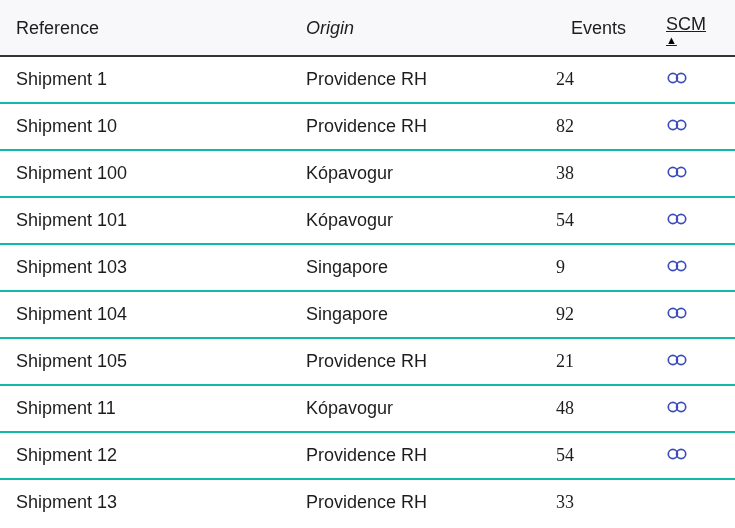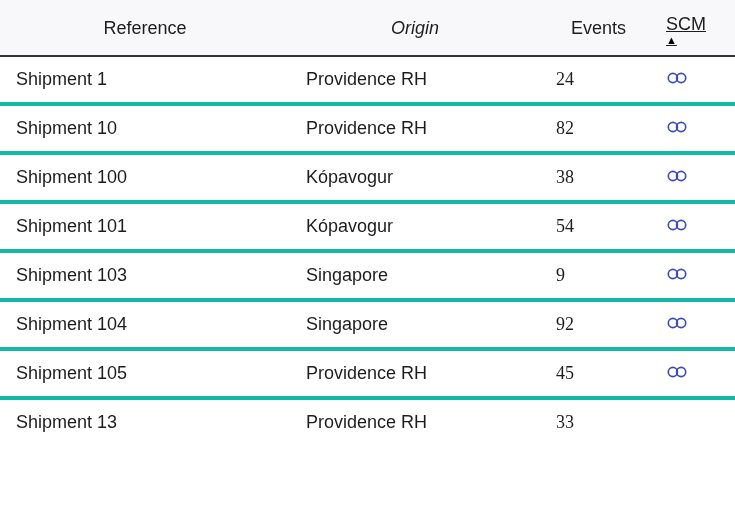--- a/index.html
+++ b/index.html
@@ -17,21 +17,21 @@
     box-sizing: border-box;
   }
   table {
     width: 100%;
     border-collapse: collapse;
     table-layout: fixed;
   }
   thead th {
     background: #f8f8fa;
     font-weight: 400;
-    text-align: center;
+    text-align: left;
     padding: 14px 16px 12px 16px;
     border-bottom: 2px solid #333;
     color: #1d1d1d;
     white-space: nowrap;
   }
   thead th.sorted {
     text-decoration: underline;
   }
   thead th .sort-arrow {
     display: block;
@@ -40,21 +40,21 @@
     margin-top: 2px;
     color: #000;
   }
   thead th.col-ref   { width: 290px; }
   thead th.col-orig  { width: 250px; font-style: italic; }
   thead th.col-events{ width: 110px; text-align: right; padding-right: 24px; }
   thead th.col-scm   { width: 85px;  text-align: left;  }
 
   tbody td {
     padding: 12px 16px;
-    border-bottom: 4px solid #14b8a6;
+    border-bottom: 2px solid #14b8a6;
     vertical-align: middle;
   }
   tbody td.col-events { padding-right: 24px; font-family: Liberation Serif, serif; }
   tbody td.col-scm    { text-align: left; }
 
   .scm-link svg {
     width: 22px;
     height: 14px;
     display: block;
   }
@@ -135,21 +135,39 @@
           <td class="col-orig">Singapore</td>
           <td class="col-events">92</td>
           <td class="col-scm"><span class="scm-link"><svg viewBox="0 0 24 14" fill="none" stroke="#3a4bbb" stroke-width="1.8">
                 <circle cx="7.5" cy="7" r="5"></circle>
                 <circle cx="16.5" cy="7" r="5"></circle>
               </svg></span></td>
         </tr>
         <tr>
           <td class="col-ref">Shipment 105</td>
           <td class="col-orig">Providence RH</td>
-          <td class="col-events">45</td>
+          <td class="col-events">21</td>
+          <td class="col-scm"><span class="scm-link"><svg viewBox="0 0 24 14" fill="none" stroke="#3a4bbb" stroke-width="1.8">
+                <circle cx="7.5" cy="7" r="5"></circle>
+                <circle cx="16.5" cy="7" r="5"></circle>
+              </svg></span></td>
+        </tr>
+        <tr>
+          <td class="col-ref">Shipment 11</td>
+          <td class="col-orig">Kópavogur</td>
+          <td class="col-events">48</td>
+          <td class="col-scm"><span class="scm-link"><svg viewBox="0 0 24 14" fill="none" stroke="#3a4bbb" stroke-width="1.8">
+                <circle cx="7.5" cy="7" r="5"></circle>
+                <circle cx="16.5" cy="7" r="5"></circle>
+              </svg></span></td>
+        </tr>
+        <tr>
+          <td class="col-ref">Shipment 12</td>
+          <td class="col-orig">Providence RH</td>
+          <td class="col-events">54</td>
           <td class="col-scm"><span class="scm-link"><svg viewBox="0 0 24 14" fill="none" stroke="#3a4bbb" stroke-width="1.8">
                 <circle cx="7.5" cy="7" r="5"></circle>
                 <circle cx="16.5" cy="7" r="5"></circle>
               </svg></span></td>
         </tr>
         <tr class="cut-row">
           <td class="col-ref">Shipment 13</td>
           <td class="col-orig">Providence RH</td>
           <td class="col-events">33</td>
           <td class="col-scm"></td>

